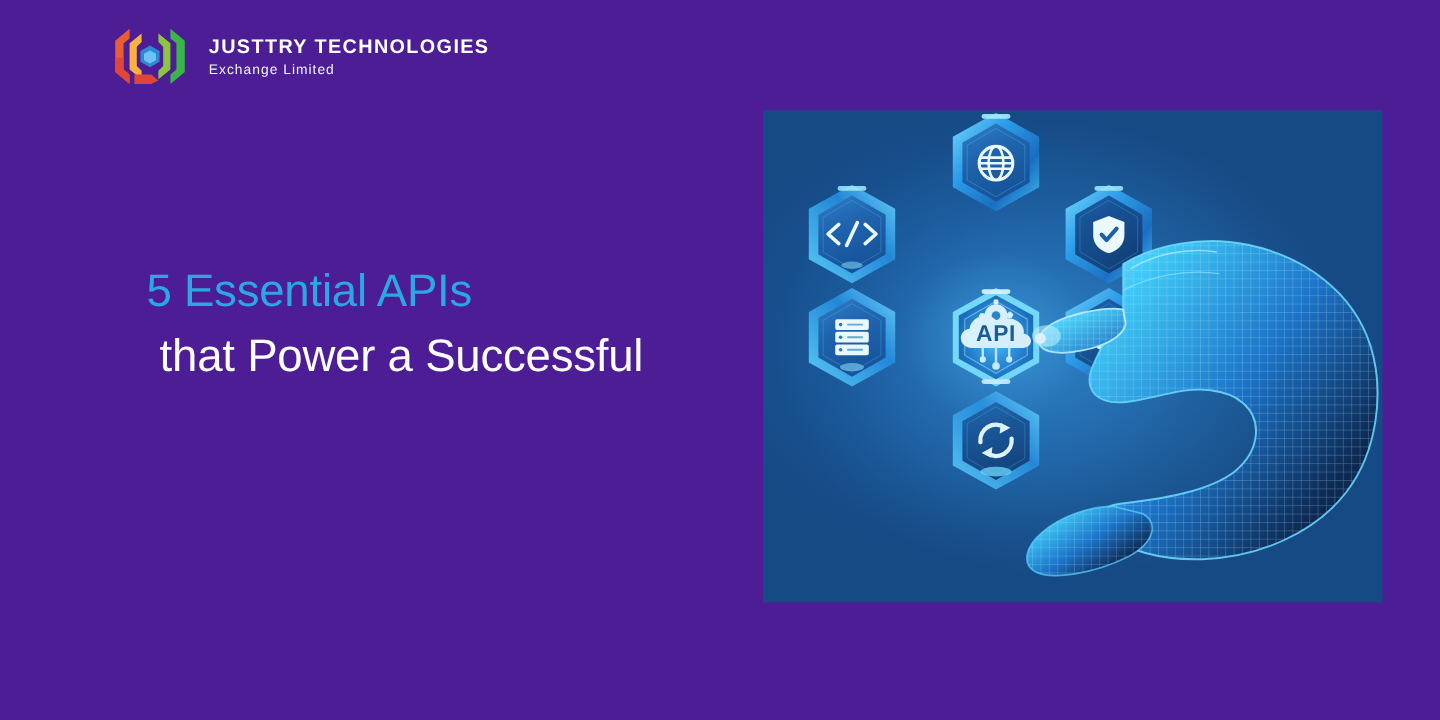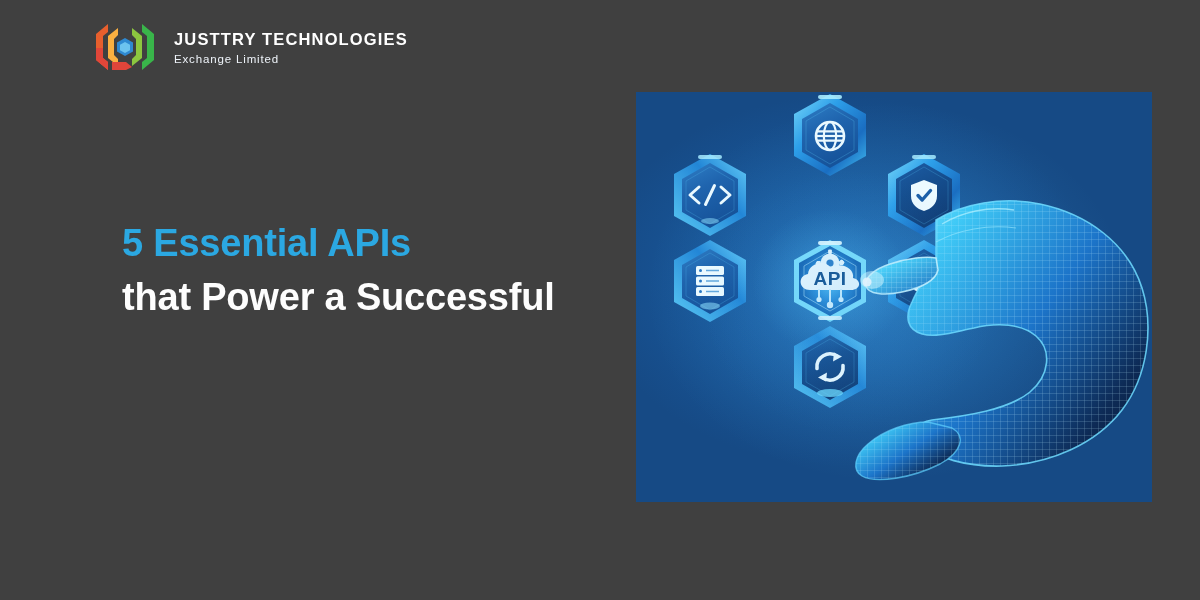--- a/index.html
+++ b/index.html
@@ -15,21 +15,21 @@
     background: #164a85;
     font-family: "Liberation Sans", sans-serif;
     position: relative;
   }
 
   .banner {
     position: absolute;
     inset: 0;
     width: 1200px;
     height: 600px;
-    background: #404040;
+    background: #4c1d95;
     overflow: hidden;
   }
 
   
   .logo-block {
     position: absolute;
     left: 88px;
     top: 18px;
     display: flex;
     align-items: center;
@@ -71,28 +71,28 @@
   
   .headline {
     position: absolute;
     left: 122px;
     top: 216px;
     width: 560px;
   }
 
   .headline-line {
     font-size: 38px;
-    font-weight: 700;
+    font-weight: 400;
     line-height: 1.43;
     letter-spacing: -0.2px;
     white-space: nowrap;
   }
 
   .headline-line.accent { color: #2ba8e2; }
-  .headline-line.plain  { color: #fdfdfd; }
+  .headline-line.plain  { color: #fdfdfd; margin-left: 11px; }
 
   
   .hero {
     position: absolute;
     left: 636px;
     top: 92px;
     width: 516px;
     height: 410px;
     overflow: hidden;
     background:

